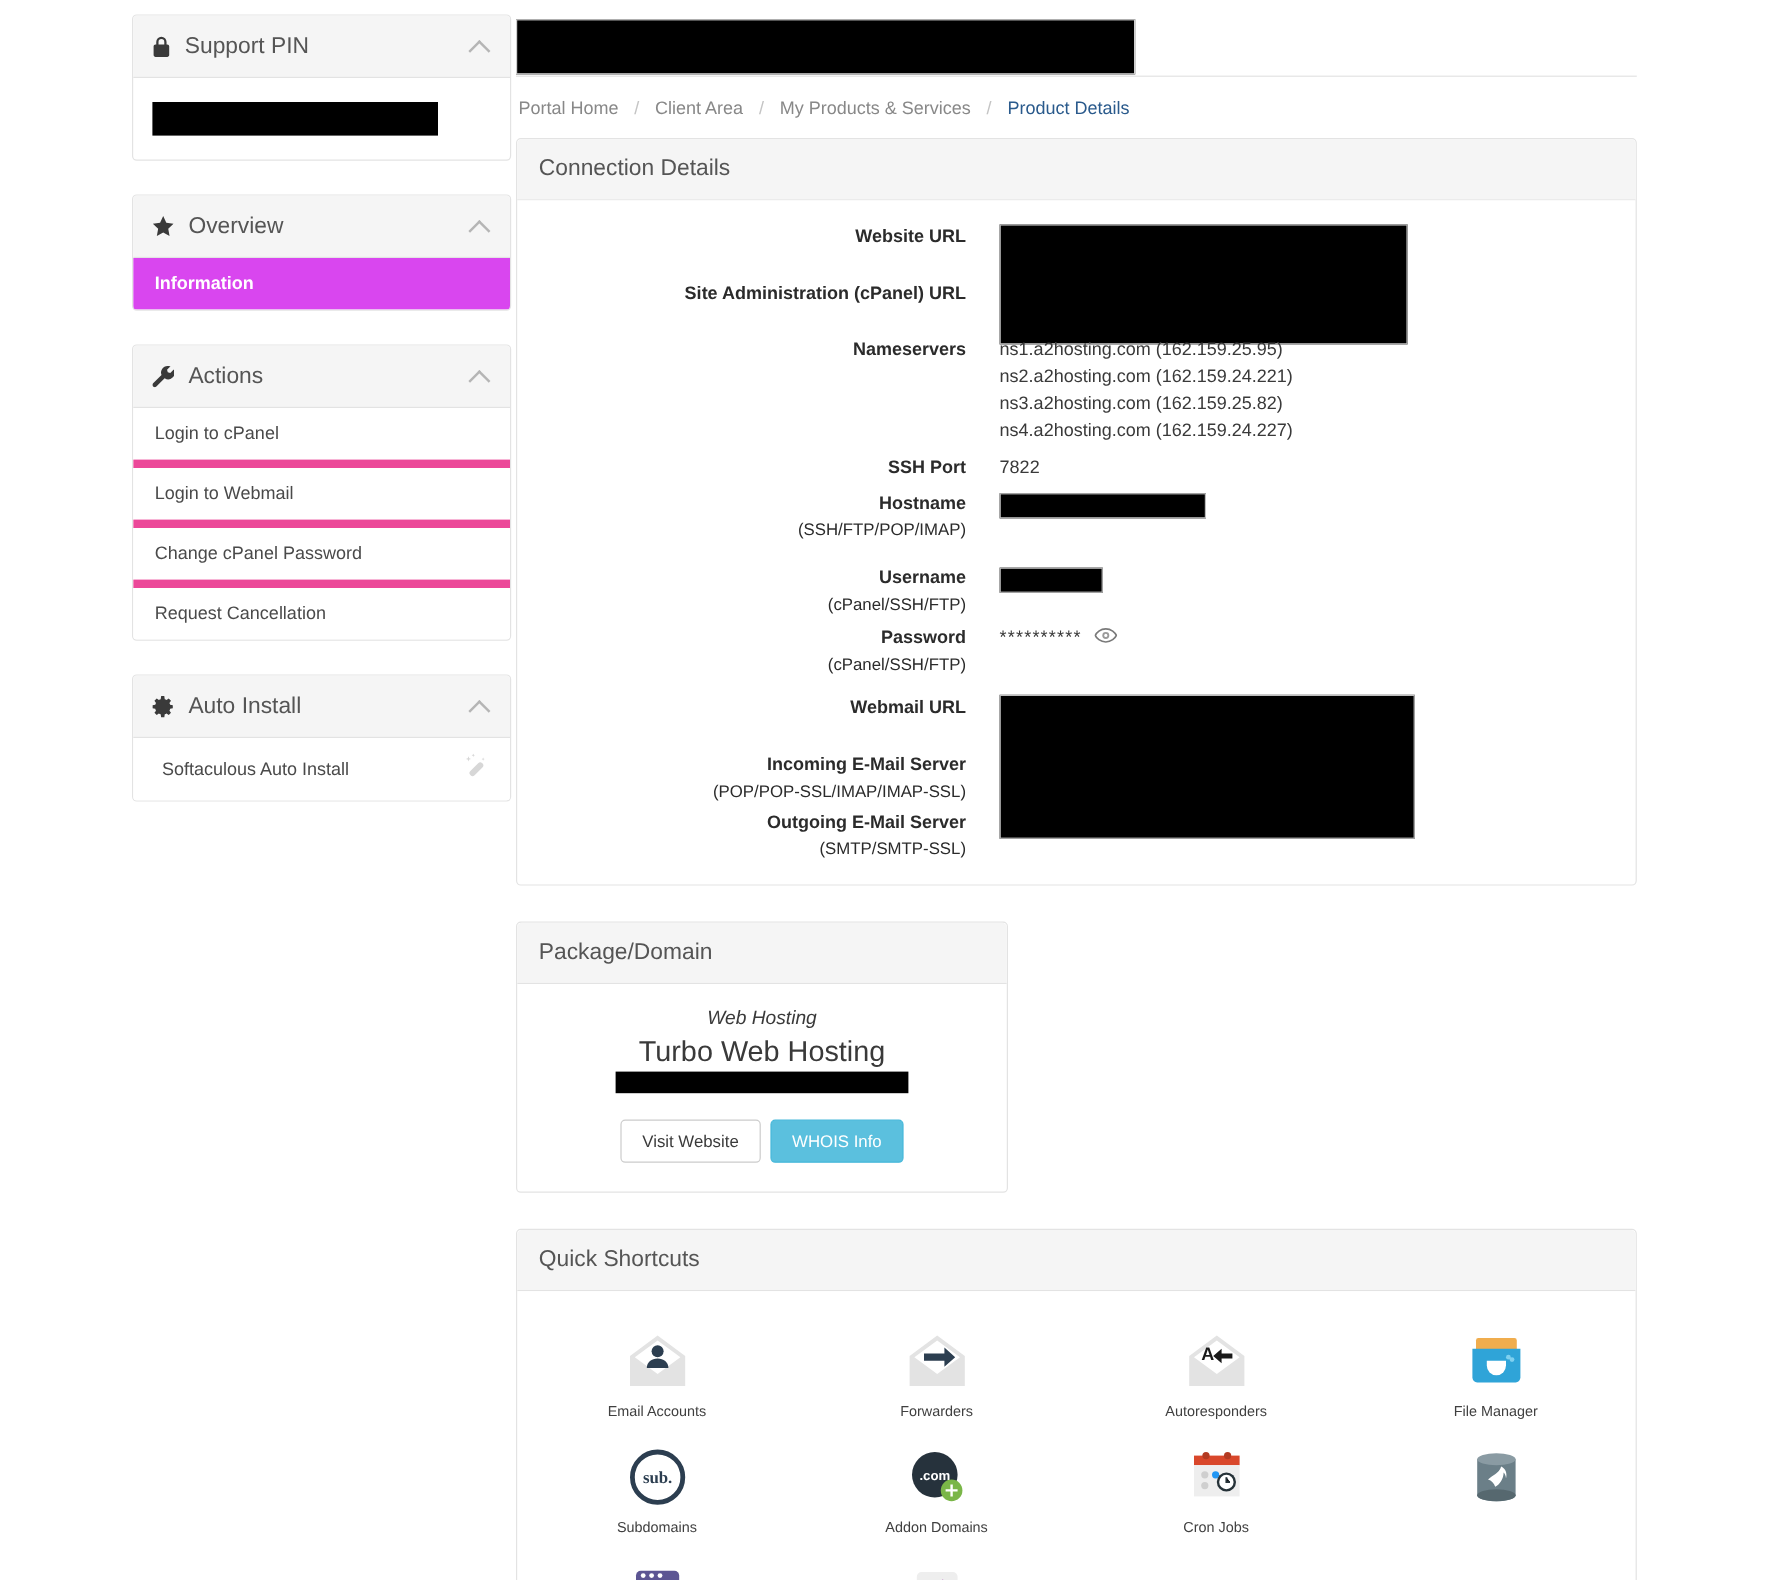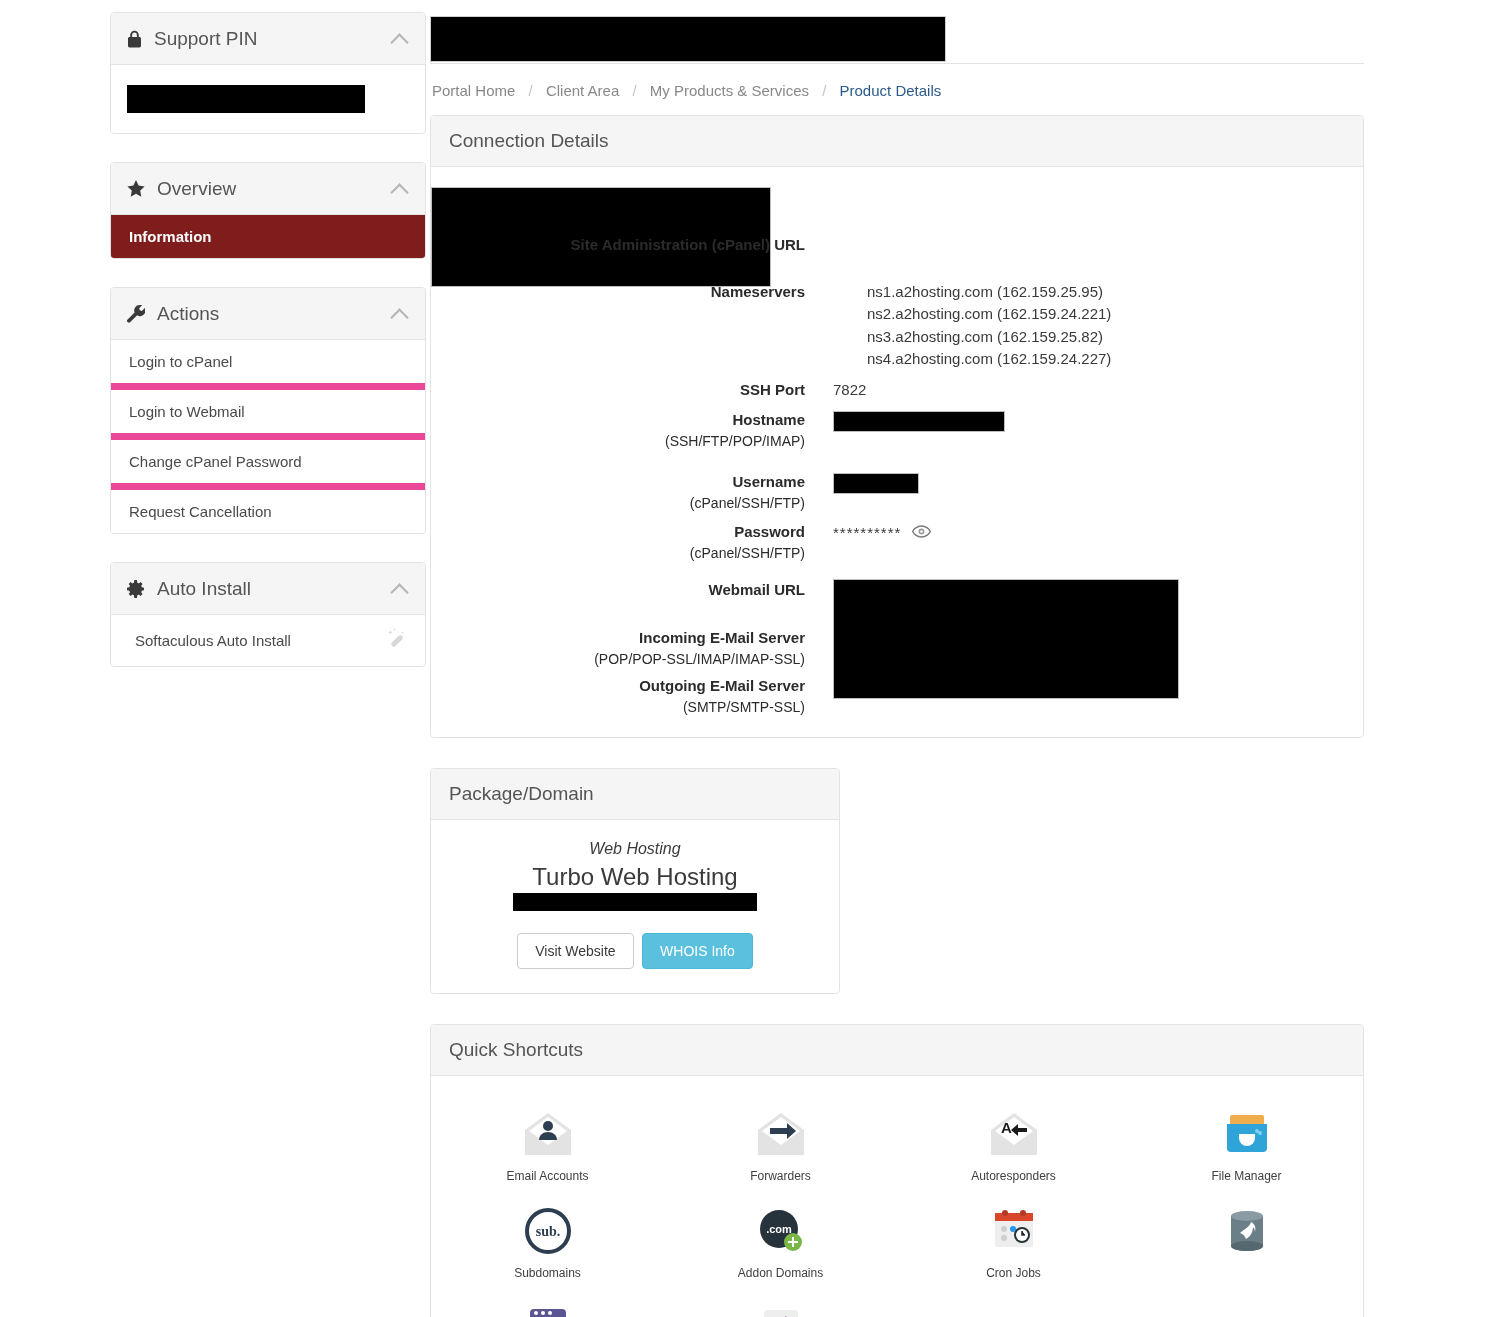--- a/index.html
+++ b/index.html
@@ -63,21 +63,21 @@
     color: #4a4a4a;
     border-bottom: 7px solid #ec4899;
     display: flex;
     align-items: center;
     justify-content: space-between;
     cursor: pointer;
     background: #fff;
   }
   .list-item:last-child { border-bottom: none; }
   .list-item.active {
-    background: #7f1d1d;
+    background: #d946ef;
     color: #ffffff;
     font-weight: bold;
   }
   .list-item.indent { padding-left: 24px; }
 
   
   .main { position: absolute; left: 430px; top: 0px; width: 934px; }
   .title-redact {
     margin-top: 16px;
     margin-left: 0px;
@@ -301,31 +301,32 @@
       <a>My Products &amp; Services</a>
       <span class="sep">/</span>
       <span class="current">Product Details</span>
     </div>
 
     <div class="box" style="width:934px;">
       <div class="box-head">Connection Details</div>
       <div class="box-body">
 
         <div class="conn-row" style="margin-top:2px;">
+          <div class="conn-label">Website URL</div>
           <div class="conn-val">
             <span class="redact-url" style="display:block;"></span>
           </div>
         </div>
 
         <div class="conn-row" style="margin-top:-53px;">
           <div class="conn-label">Site Administration (cPanel) URL</div>
           <div class="conn-val">&nbsp;</div>
         </div>
 
-        <div class="conn-row" style="margin-top:24px;gap:34px;">
+        <div class="conn-row" style="margin-top:24px;">
           <div class="conn-label">Nameservers</div>
           <div class="conn-val">
             <span class="nsline">ns1.a2hosting.com (162.159.25.95)</span>
             <span class="nsline">ns2.a2hosting.com (162.159.24.221)</span>
             <span class="nsline">ns3.a2hosting.com (162.159.25.82)</span>
             <span class="nsline">ns4.a2hosting.com (162.159.24.227)</span>
           </div>
         </div>
 
         <div class="conn-row" style="margin-top:8px;">

